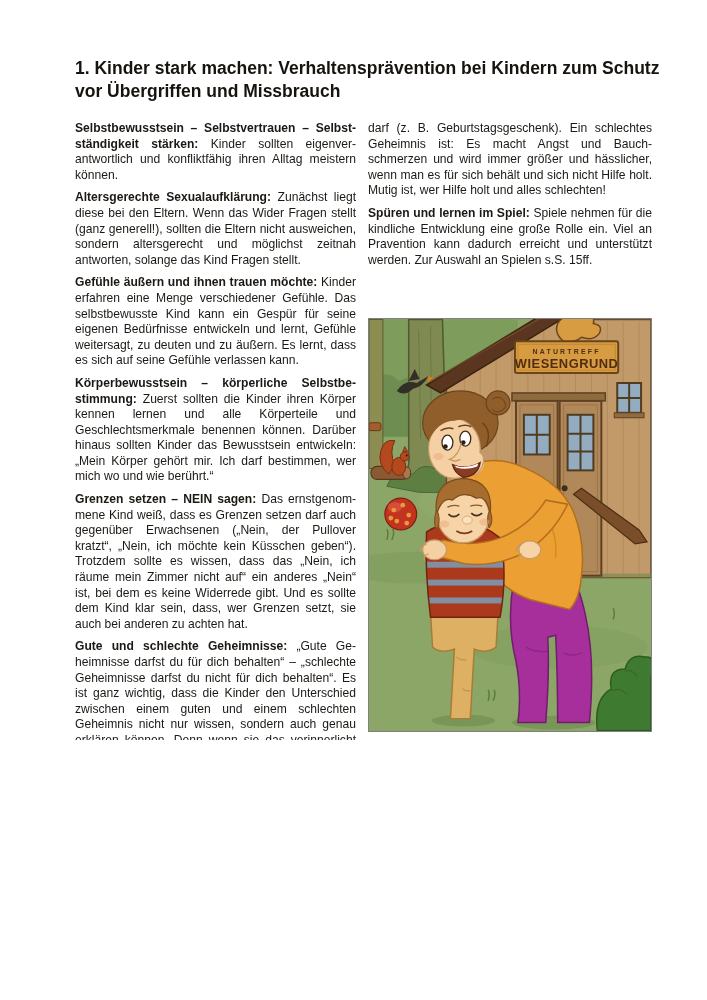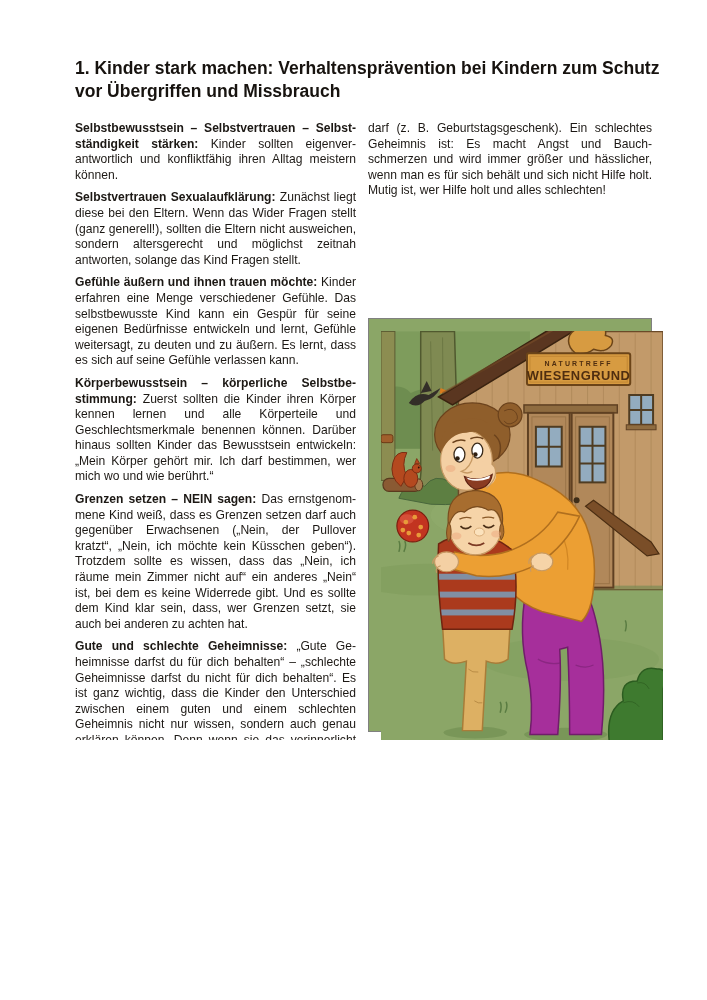--- a/index.html
+++ b/index.html
@@ -15,49 +15,50 @@
   .col {
     position:absolute; top:121px; font-size:12.1px; line-height:15.6px;
     text-align:justify; hyphens:manual; color:#1c1814;
   }
   .col p { margin:0 0 7px 0; }
   .col b { font-weight:bold; }
   .col-left  { left:75px;  width:281px; }
   .col-right { left:368px; width:284px; }
   .illustration {
     position:absolute; left:368px; top:318px; width:284px; height:414px;
-    margin:0; padding:12px; border:1px solid #808080; box-sizing:border-box;
+    margin:0; padding:0; border:1px solid #808080; box-sizing:border-box;
     background:#8ba667;
   }
   .illustration svg { display:block; width:282px; height:412px; }
   .pagenum {
     position:absolute; left:0; top:933px; width:707px; text-align:center;
     font-size:11.5px; font-weight:bold; letter-spacing:0.5px; color:#17130f;margin-top:13px;
   }
   text.sign1 { font-family:"Liberation Sans",sans-serif; font-weight:bold; font-size:7px; letter-spacing:2.2px; fill:#4f2e10; }
   text.sign2 { font-family:"Liberation Sans",sans-serif; font-weight:bold; font-size:13px; letter-spacing:0.5px; fill:#4f2e10; }
 </style>
 </head>
 <body>
 
 <div class="page">
 
   <h1 class="title">1. Kinder stark machen: Verhaltensprävention bei Kindern zum Schutz vor Übergriffen und Missbrauch</h1>
 
   <div class="col col-left">
     <p lang="de"><b>Selbstbewusstsein – Selbstvertrauen – Selbst­ständigkeit stärken:</b><span> Kinder sollten eigen­ver­antwortlich und konflikt­fähig ihren Alltag meis­tern können.</span></p>
-    <p lang="de"><b>Selbstvertrauen Sexualaufklärung:</b><span> Zunächst liegt diese bei den Eltern. Wenn das Wider Fra­gen stellt (ganz generell!), sollten die Eltern nicht aus­weichen, sondern alters­gerecht und möglichst zeitnah antworten, solange das Kind Fragen stellt.</span></p>
+    <p lang="de"><b>Altersgerechte Sexualaufklärung:</b><span> Zunächst liegt diese bei den Eltern. Wenn das Wider Fra­gen stellt (ganz generell!), sollten die Eltern nicht aus­weichen, sondern alters­gerecht und möglichst zeitnah antworten, solange das Kind Fragen stellt.</span></p>
     <p lang="de"><b>Gefühle äußern und ihnen trauen möchte:</b><span> Kin­der erfahren eine Menge verschie­dener Gefüh­le. Das selbstbewusste Kind kann ein Gespür für seine eigenen Bedürfnisse entwickeln und lernt, Gefühle weitersagt, zu deuten und zu äußern. Es lernt, dass es sich auf seine Gefühle verlassen kann.</span></p>
     <p lang="de"><b>Körperbewusstsein – körperliche Selbstbe­stimmung:</b><span> Zuerst sollten die Kinder ihren Kör­per kennen lernen und alle Körperteile und Geschlechts­merkmale benennen können. Da­rüber hinaus sollten Kinder das Bewusstsein entwickeln: „Mein Körper gehört mir. Ich darf bestimmen, wer mich wo und wie berührt.“</span></p>
     <p lang="de"><b>Grenzen setzen – NEIN sagen:</b><span> Das ernstgenom­mene Kind weiß, dass es Grenzen setzen darf auch gegenüber Erwachsenen („Nein, der Pul­lover kratzt“, „Nein, ich möchte kein Küss­chen geben“). Trotzdem sollte es wissen, dass das „Nein, ich räume mein Zimmer nicht auf“ ein anderes „Nein“ ist, bei dem es keine Wider­rede gibt. Und es sollte dem Kind klar sein, dass, wer Grenzen setzt, sie auch bei anderen zu achten hat.</span></p>
     <p lang="de"><b>Gute und schlechte Geheimnisse:</b><span> „Gute Ge­heimnisse darfst du für dich behalten“ – „schlechte Geheimnisse darfst du nicht für dich behalten“. Es ist ganz wichtig, dass die Kinder den Unterschied zwischen einem guten und ei­nem schlechten Geheimnis nicht nur wissen, sondern auch genau erklären können. Denn wenn sie das verinnerlicht haben, leuchtet bei den Kindern die „rote Lampe“, wenn der Täter/die Täterin versucht, mit einem Geheimnis die Kinder zunächst zu locken und dann zum Still­schweigen zu bringen. Ein gutes Geheimnis ist: Etwas Schönes; eine Über­raschung wird für eine Weile aufgespart, bis sie erzählt werden</span></p>
   </div>
 
   <div class="col col-right">
     <p lang="de"><b></b><span>darf (z. B. Geburtstagsgeschenk). Ein schlech­tes Geheimnis ist: Es macht Angst und Bauch­schmerzen und wird immer größer und häss­licher, wenn man es für sich behält und sich nicht Hilfe holt. Mutig ist, wer Hilfe holt und alles schlechten!</span></p>
+    <p lang="de"><b>Spüren und lernen im Spiel:</b><span> Spiele nehmen für die kindliche Entwicklung eine große Rolle ein. Viel an Pravention kann dadurch erreicht und unterstützt werden. Zur Auswahl an Spielen s.S. 15ff.</span></p>
   </div>
 
   <figure class="illustration">
     <svg viewBox="0 0 284 414">
 
       <rect x="0" y="0" width="284" height="414" fill="#8ba667"></rect>
       <ellipse cx="50" cy="250" rx="80" ry="16" fill="#7c9a58" opacity="0.45"></ellipse>
       <ellipse cx="190" cy="330" rx="90" ry="22" fill="#7c9a58" opacity="0.35"></ellipse>
       <ellipse cx="140" cy="185" rx="90" ry="28" fill="#93af70" opacity="0.4"></ellipse>
 

